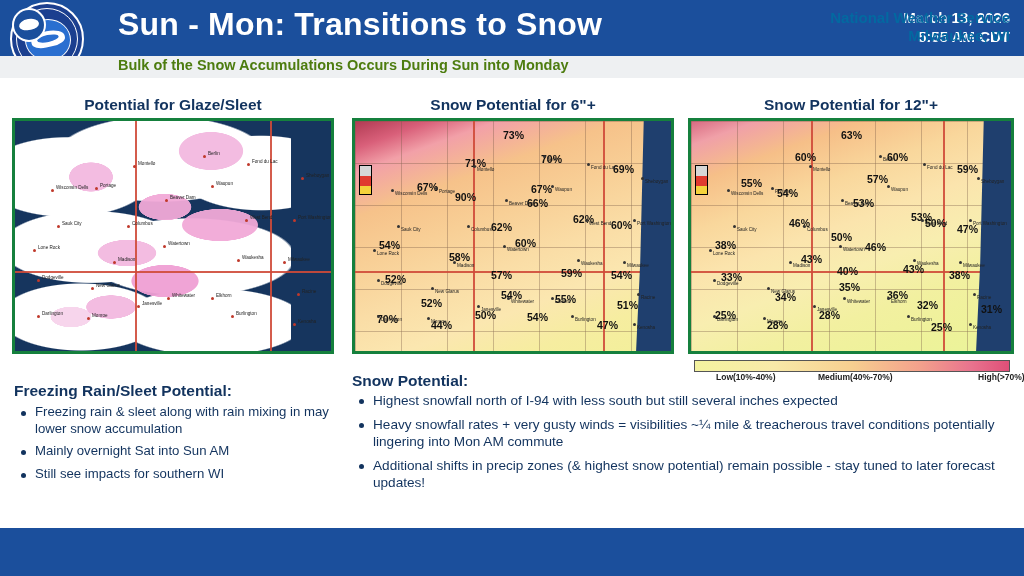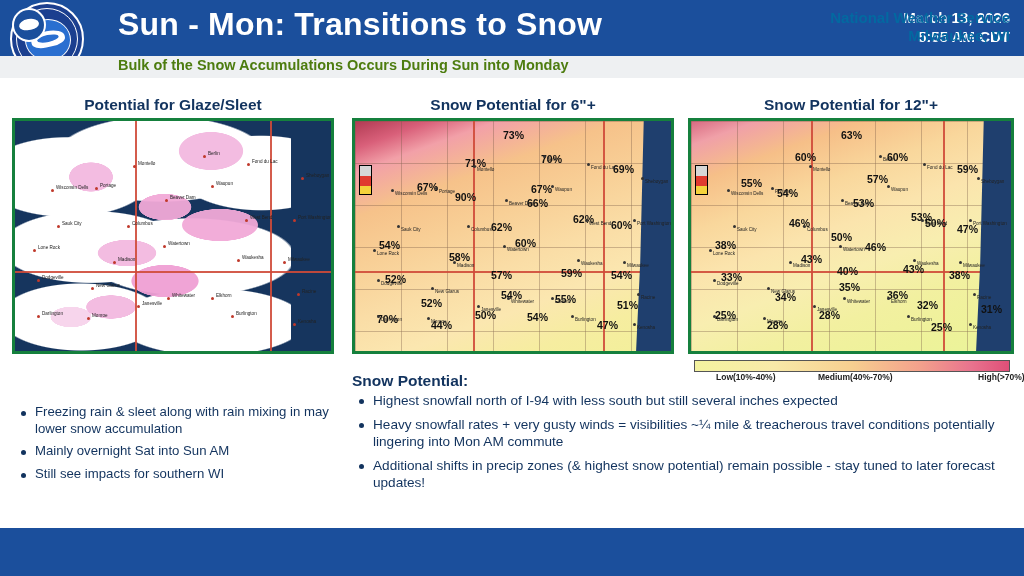--- a/index.html
+++ b/index.html
@@ -504,20 +504,21 @@
         <div class="city-dot" style="left: 278px; top: 202px;"></div>
         <div class="city-name" style="left: 282px; top: 204px;">Kenosha</div>
       </div>
   </div>
 
   <div class="scale"></div>
   <div class="scale-label" style="left:716px;">Low(10%-40%)</div>
   <div class="scale-label" style="left:818px;">Medium(40%-70%)</div>
   <div class="scale-label" style="left:934px;margin-left:44px;">High(&gt;70%)</div>
 
+  <div class="sec-title" id="b1title">Freezing Rain/Sleet Potential:</div>
   <ul class="bullets" id="b1">
       <li>Freezing rain &amp; sleet along with rain mixing in may lower snow accumulation</li>
       <li>Mainly overnight Sat into Sun AM</li>
       <li>Still see impacts for southern WI</li>
     </ul>
 
   <div class="sec-title" id="b2title">Snow Potential:</div>
   <ul class="bullets" id="b2">
       <li>Highest snowfall north of I-94 with less south but still several inches expected</li>
       <li>Heavy snowfall rates + very gusty winds = visibilities ~¼ mile &amp; treacherous travel conditions potentially lingering into Mon AM commute</li>

